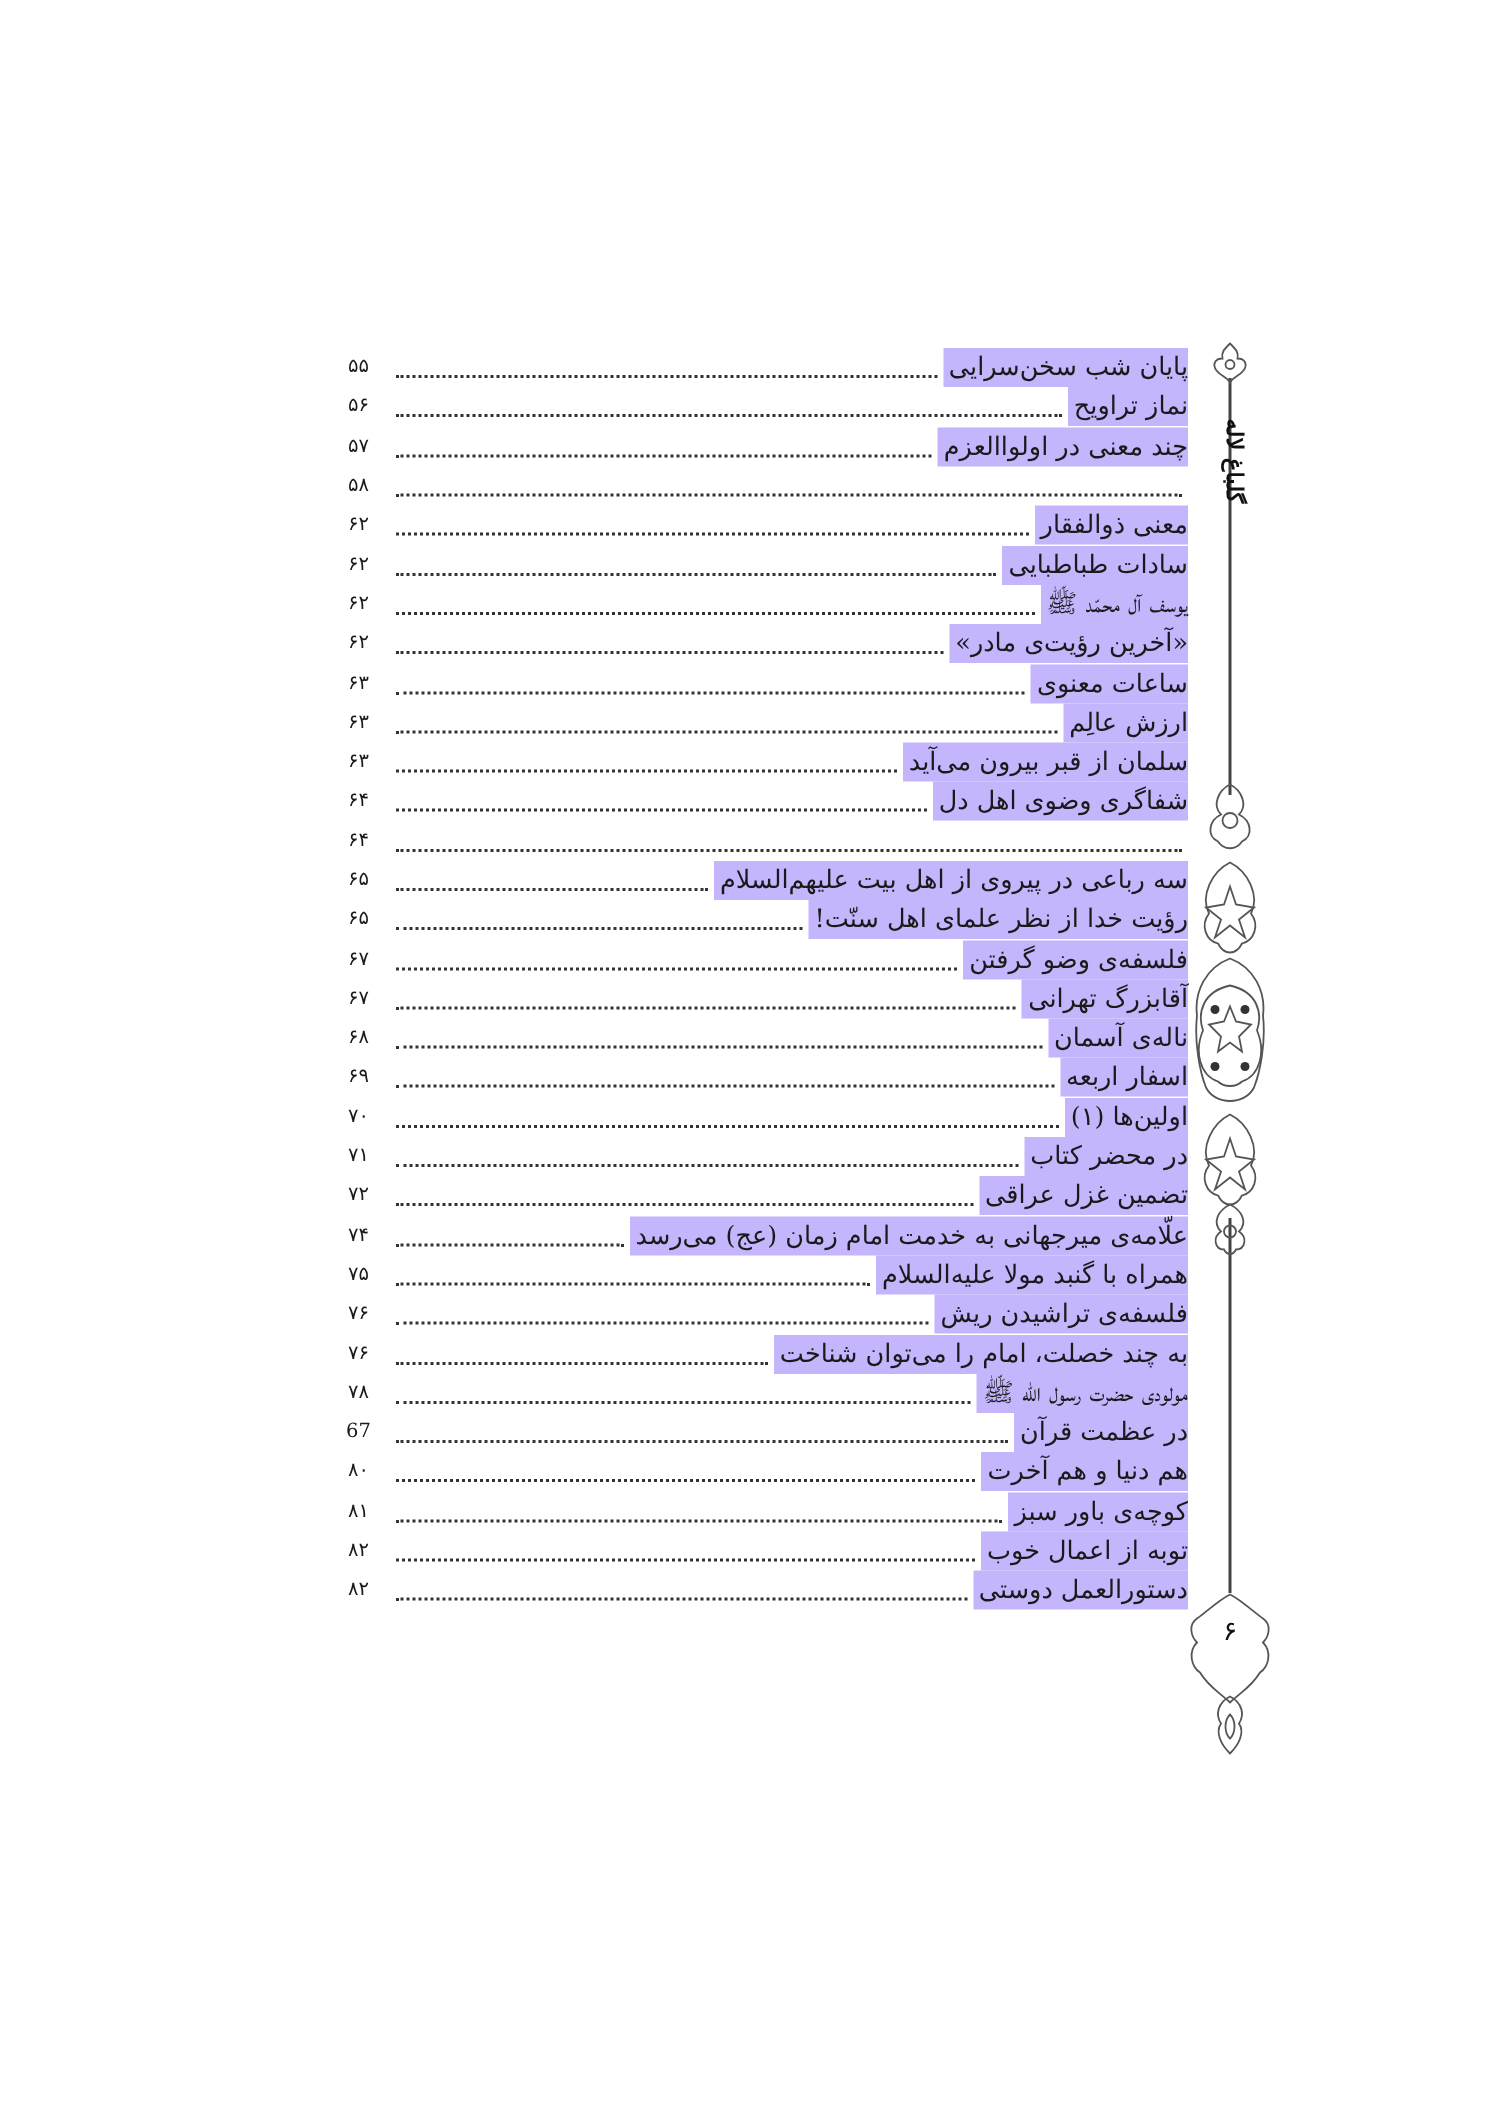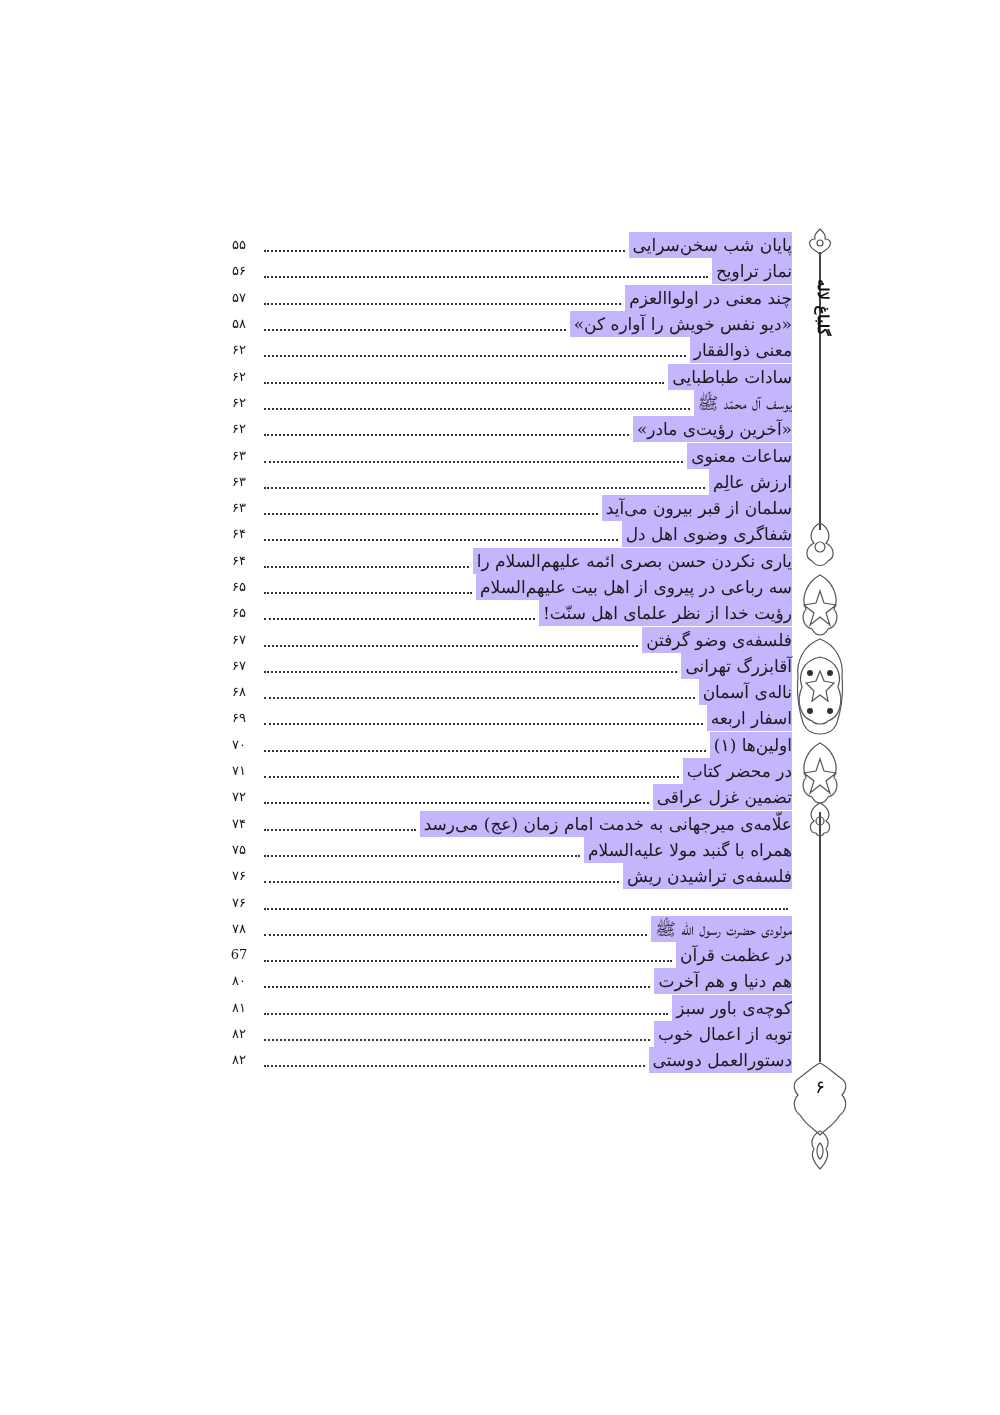--- a/index.html
+++ b/index.html
@@ -40,21 +40,20 @@
     <span class="toc-title">نماز تراویح</span>
     <span class="toc-dots"></span>
     <span class="toc-page">۵۶</span>
   </div>
     <div class="toc-row">
     <span class="toc-title">چند معنی در اولواالعزم</span>
     <span class="toc-dots"></span>
     <span class="toc-page">۵۷</span>
   </div>
     <div class="toc-row">
-    <span class="toc-title">«دیو نفس خویش را آواره کن»</span>
     <span class="toc-dots"></span>
     <span class="toc-page">۵۸</span>
   </div>
     <div class="toc-row">
     <span class="toc-title">معنی ذوالفقار</span>
     <span class="toc-dots"></span>
     <span class="toc-page">۶۲</span>
   </div>
     <div class="toc-row">
     <span class="toc-title">سادات طباطبایی</span>
@@ -85,21 +84,20 @@
     <span class="toc-title">سلمان از قبر بیرون می‌آید</span>
     <span class="toc-dots"></span>
     <span class="toc-page">۶۳</span>
   </div>
     <div class="toc-row">
     <span class="toc-title">شفاگری وضوی اهل دل</span>
     <span class="toc-dots"></span>
     <span class="toc-page">۶۴</span>
   </div>
     <div class="toc-row">
-    <span class="toc-title">یاری نکردن حسن بصری ائمه علیهم‌السلام را</span>
     <span class="toc-dots"></span>
     <span class="toc-page">۶۴</span>
   </div>
     <div class="toc-row">
     <span class="toc-title">سه رباعی در پیروی از اهل بیت علیهم‌السلام</span>
     <span class="toc-dots"></span>
     <span class="toc-page">۶۵</span>
   </div>
     <div class="toc-row">
     <span class="toc-title">رؤیت خدا از نظر علمای اهل سنّت!</span>
@@ -150,20 +148,21 @@
     <span class="toc-title">همراه با گنبد مولا علیه‌السلام</span>
     <span class="toc-dots"></span>
     <span class="toc-page">۷۵</span>
   </div>
     <div class="toc-row">
     <span class="toc-title">فلسفه‌ی تراشیدن ریش</span>
     <span class="toc-dots"></span>
     <span class="toc-page">۷۶</span>
   </div>
     <div class="toc-row">
+    <span class="toc-title">به چند خصلت، امام را می‌توان شناخت</span>
     <span class="toc-dots"></span>
     <span class="toc-page">۷۶</span>
   </div>
     <div class="toc-row">
     <span class="toc-title">مولودی حضرت رسول الله ﷺ</span>
     <span class="toc-dots"></span>
     <span class="toc-page">۷۸</span>
   </div>
     <div class="toc-row">
     <span class="toc-title">در عظمت قرآن</span>

